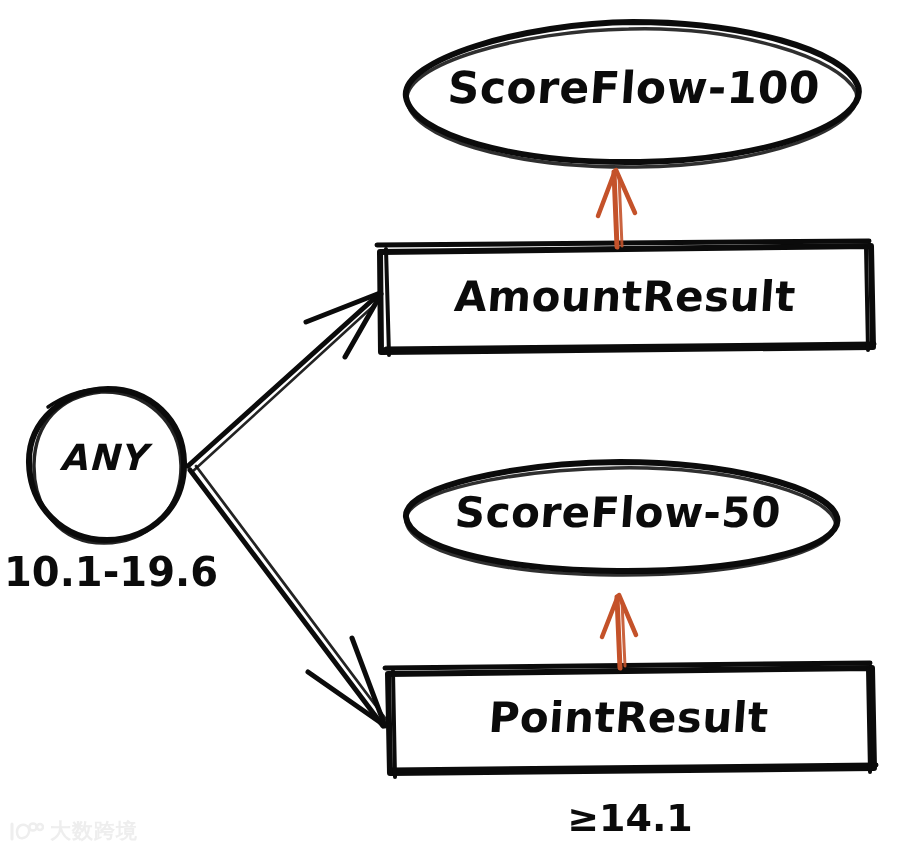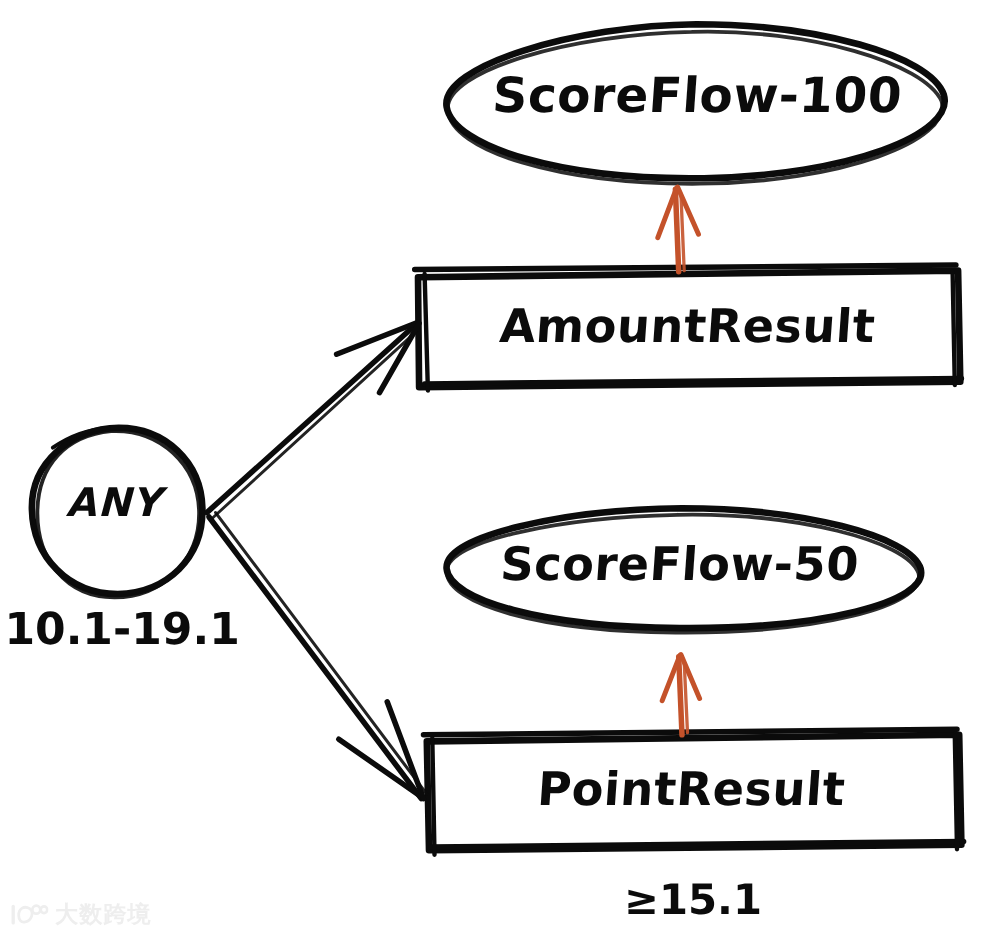--- a/index.html
+++ b/index.html
@@ -191,23 +191,23 @@
   <div class="node-label" id="label-scoreflow-100">ScoreFlow-100</div>
 
   <div class="node-label" id="label-amount-result">AmountResult</div>
 
   <div class="node-label" id="label-any">ANY</div>
 
   <div class="node-label" id="label-scoreflow-50">ScoreFlow-50</div>
 
   <div class="node-label" id="label-point-result">PointResult</div>
 
-  <div class="edge-label" id="label-any-range">10.1-19.1</div>
-
-  <div class="edge-label" id="label-point-threshold">≥15.1</div>
+  <div class="edge-label" id="label-any-range">10.1-19.6</div>
+
+  <div class="edge-label" id="label-point-threshold">≥14.1</div>
 
   <div id="watermark">
     <svg width="36" height="22" viewBox="0 0 36 22">
       <path d="M 4 4 L 4 19" stroke="#eeeeee" stroke-width="3" fill="none" stroke-linecap="round"></path>
       <path d="M 9 12 C 9 6 14 3 19 6 C 23 9 21 17 15 18 C 11 19 9 16 9 12 Z" stroke="#eeeeee" stroke-width="2.5" fill="none"></path>
       <circle cx="25" cy="7" r="3.6" stroke="#eeeeee" stroke-width="2.5" fill="none"></circle>
       <circle cx="32" cy="7" r="3" stroke="#eeeeee" stroke-width="2.5" fill="none"></circle>
     </svg>
     <span id="watermark-text">大数跨境</span>
   </div>

